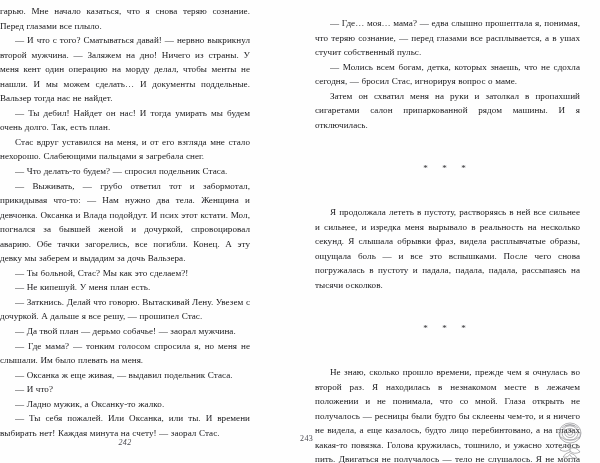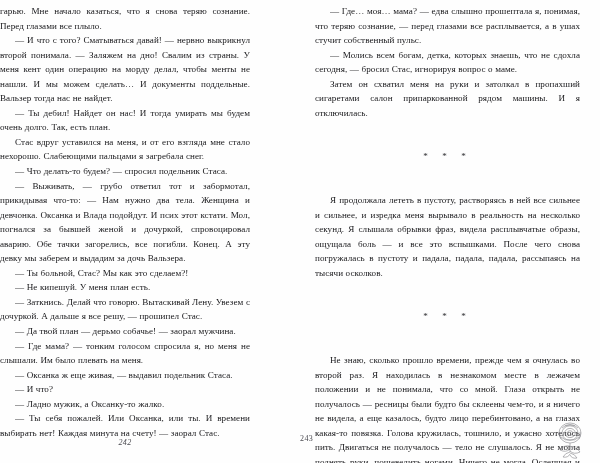--- a/index.html
+++ b/index.html
@@ -26,21 +26,21 @@
     box-sizing: border-box;
   }
   .page-left {
     width: 300px;
     height: 463px;
     padding: 4px 50px 16px 0;
   }
   .page-right {
     width: 300px;
     height: 463px;
-    padding: 4px 20px 0 15px;
+    padding: 16px 20px 0 15px;
   }
   .body-text {
     font-size: 9.1px;
     line-height: 14.55px;
     text-align: justify;
     text-justify: inter-word;
     letter-spacing: 0.05px;
     word-spacing: 0.2px;
     -webkit-font-smoothing: antialiased;
   }
@@ -93,21 +93,21 @@
   .ornament svg { display: block; }
 </style>
 </head>
 <body>
 
 <div class="spread">
 
   <div class="page page-left">
     <div class="body-text">
       <p class="cont">гарью. Мне начало казаться, что я снова теряю сознание. Перед глазами все плыло.</p>
-      <p>— И что с того? Сматываться давай! — нервно выкрикнул второй понимала. — Заляжем на дно! Свалим из страны. У меня кент один операцию на морду делал, чтобы менты не нашли. И мы можем сделать… И документы поддельные. Вальзер тогда нас не найдет.</p>
+      <p>— И что с того? Сматываться давай! — нервно выкрикнул второй мужчина. — Заляжем на дно! Ничего из страны. У меня кент один операцию на морду делал, чтобы менты не нашли. И мы можем сделать… И документы поддельные. Вальзер тогда нас не найдет.</p>
       <p>— Ты дебил! Найдет он нас! И тогда умирать мы будем очень долго. Так, есть план.</p>
       <p>Стас вдруг уставился на меня, и от его взгляда мне стало нехорошо. Слабеющими пальцами я загребала снег.</p>
       <p>— Что делать-то будем? — спросил подельник Стаса.</p>
       <p>— Выживать, — грубо ответил тот и забормотал, прикидывая что-то: — Нам нужно два тела. Женщина и девчонка. Оксанка и Влада подойдут. И псих этот кстати. Мол, погнался за бывшей женой и дочуркой, спровоцировал аварию. Обе тачки загорелись, все погибли. Конец. А эту девку мы заберем и выдадим за дочь Вальзера.</p>
       <p>— Ты больной, Стас? Мы как это сделаем?!</p>
       <p>— Не кипешуй. У меня план есть.</p>
       <p>— Заткнись. Делай что говорю. Вытаскивай Лену. Увезем с дочуркой. А дальше я все решу, — прошипел Стас.</p>
       <p>— Да твой план — дерьмо собачье! — заорал мужчина.</p>
       <p>— Где мама? — тонким голосом спросила я, но меня не слышали. Им было плевать на меня.</p>
       <p>— Оксанка ж еще живая, — выдавил подельник Стаса.</p>

